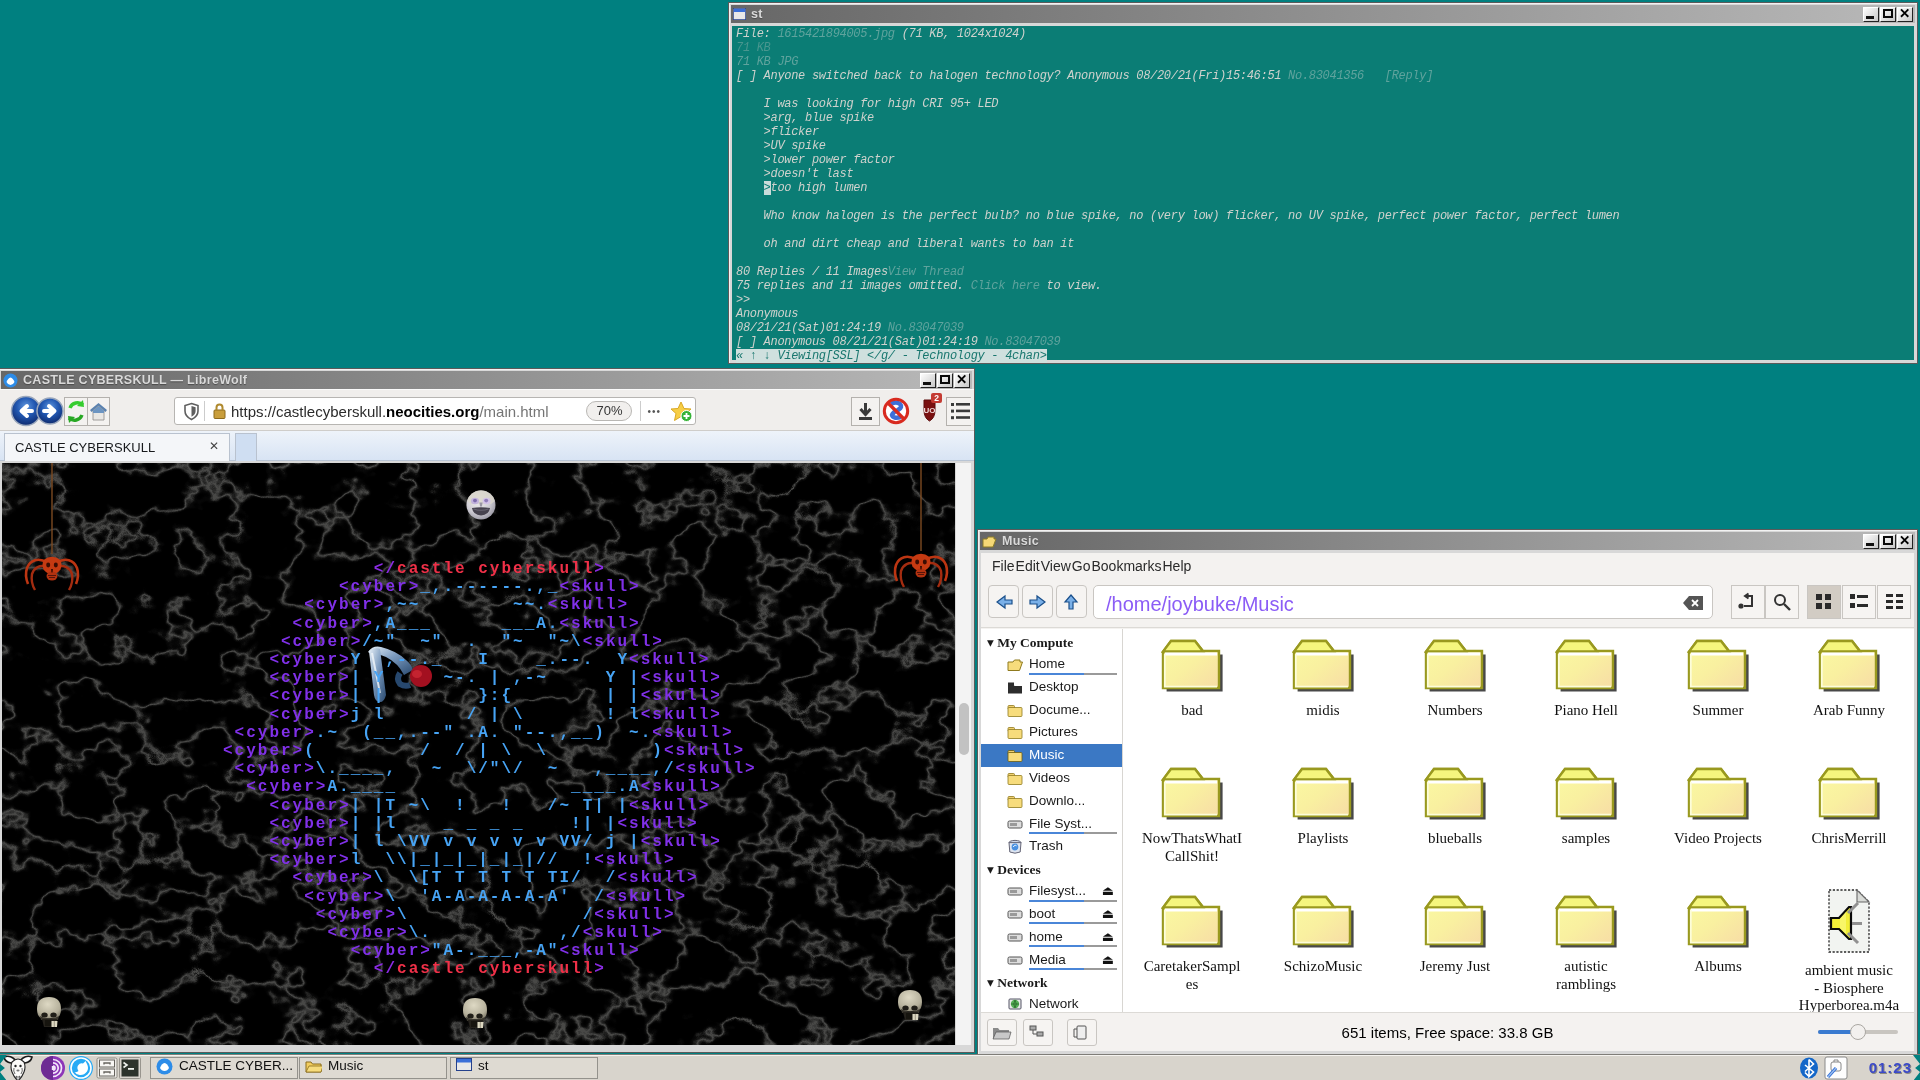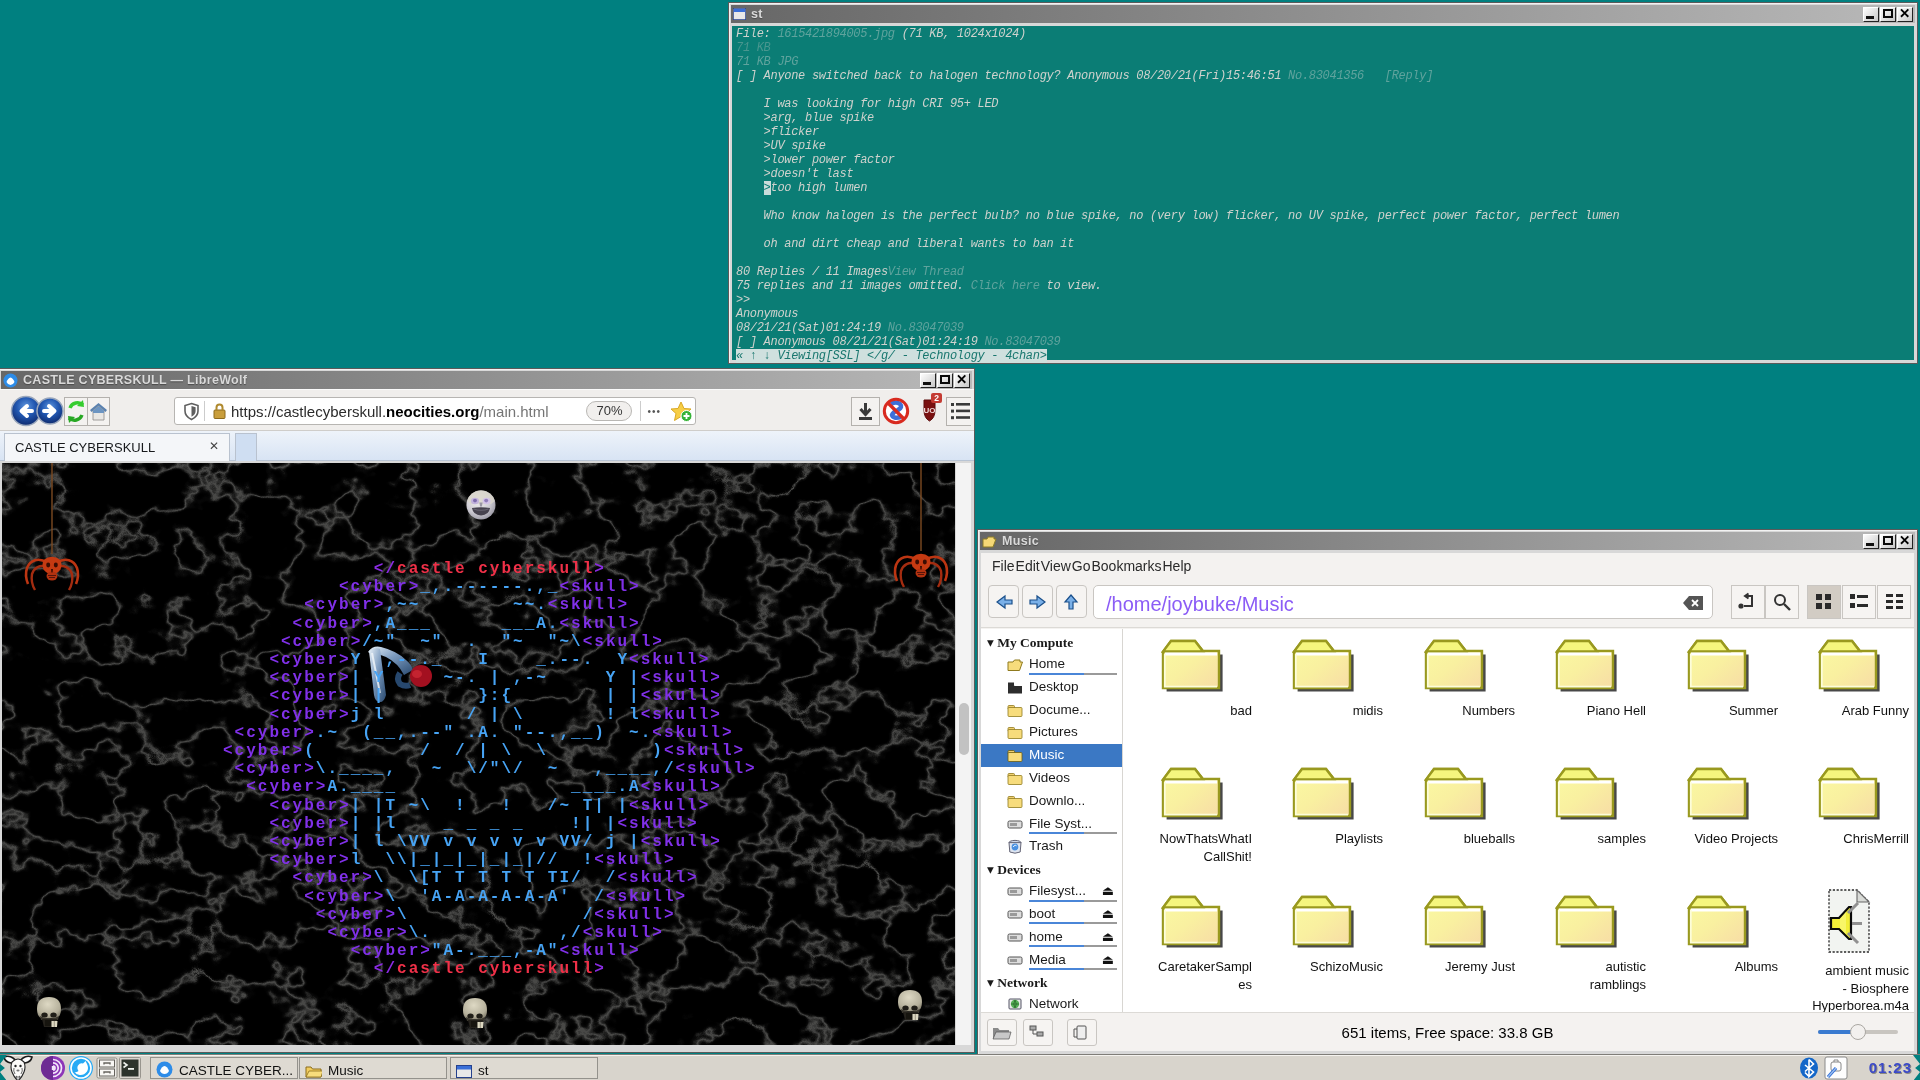--- a/index.html
+++ b/index.html
@@ -56,31 +56,31 @@
 #fmside { width:142px; border-right:1px solid #d8d6d2; font-size:13.5px; color:#1a1a1a; padding-top:2px; flex-shrink:0; }
 #fmside .sh { padding:3px 0 2px 6px; font-size:13.5px;font-family:Liberation Serif, serif; }
 #fmside .si { padding:3px 0 3px 24px; position:relative; height:22.8px; white-space:nowrap; }
 #fmside .si .ic { position:absolute; left:26px; top:4px; }
 #fmside .si { padding-left:48px; }
 #fmside .si.sel { background:#3b78c4; color:#fff; }
 #fmside .si.und { text-decoration:none; }
 #fmside .si.und:after { content:""; position:absolute; left:48px; top:19.5px; width:88px; height:2px; background:linear-gradient(to right,#4a86d8 0 55px,#9a9a9a 55px); }
 #fmside .si.ej:before { content:"⏏"; position:absolute; right:8px; top:3px; font-size:13px; color:#111; }
 #fmgrid { position:relative; flex:1; }
-.fi { position:absolute; width:120px; text-align:right; font-size:13px; color:#111; line-height:17.5px; }
+.fi { position:absolute; width:120px; text-align:center; font-size:15px; color:#111; line-height:17.5px;font-family:Liberation Serif, serif; }
 .fi svg { display:block; margin:0 auto 8px; }
 #fmstat { position:absolute; left:0; right:0; bottom:0; height:39px; background:#f4f2f0; border-top:1px solid #dcdad6; display:flex; align-items:center; }
 .stbtn { width:30px; height:27px; background:#f6f4f2; border:1px solid #c9c6c2; border-radius:3px; margin-left:6px; display:flex; align-items:center; justify-content:center; }
 #stmsg { position:absolute; left:0; right:0; text-align:center; font-size:15px; color:#000000; }
 #slider { position:absolute; right:16px; top:17px; width:80px; height:4px; background:#c8c5c0; border-radius:2px; }
 #slider .sfill { width:38px; height:4px; background:#3a7bd0; border-radius:2px; }
 #slider .sknob { position:absolute; left:32px; top:-6px; width:16px; height:16px; border-radius:8px; background:#f2f0ee; border:1px solid #aaa7a2; }
 
 #task { position:absolute; left:0; top:1054px; width:1920px; height:26px; background:#d8d4cc; border-top:1px solid #7f7d78; box-shadow:inset 0 1px 0 #f5f3ef; z-index:50; }
-.tkb { position:absolute; top:2px; width:148px; height:22px; background:#dedad2; border:1px solid #94928c; font-size:13.5px; color:#111; display:flex; align-items:flex-end; gap:6px; padding-left:5px; white-space:nowrap; overflow:hidden; }
+.tkb { position:absolute; top:2px; width:148px; height:22px; background:#dedad2; border:1px solid #94928c; font-size:13.5px; color:#111; display:flex; align-items:flex-start; gap:6px; padding-left:5px; white-space:nowrap; overflow:hidden; }
 #clock { position:absolute; right:8px; top:4px; font-size:15px; font-weight:bold; color:#3b49c8; text-shadow:1px 1px 0 #8a8880; letter-spacing:1px; }
 #tealnotch { position:absolute; right:0; top:0; width:7px; height:26px; background:#008080; clip-path:polygon(100% 0,0 0,100% 35%,30% 50%,100% 65%,0 100%,100% 100%); }
 #tealnotchL { position:absolute; left:0; top:0; width:7px; height:26px; background:#008080; clip-path:polygon(0 0,100% 0,0 35%,70% 50%,0 65%,100% 100%,0 100%); }
 </style></head>
 <body>
 
 <div class="win" id="term">
   <div class="tbar">
       <svg width="13" height="12">
         <rect x="0" y="0" width="13" height="12" fill="#e8e8e8" stroke="#25418c" stroke-width="1.5"></rect>

